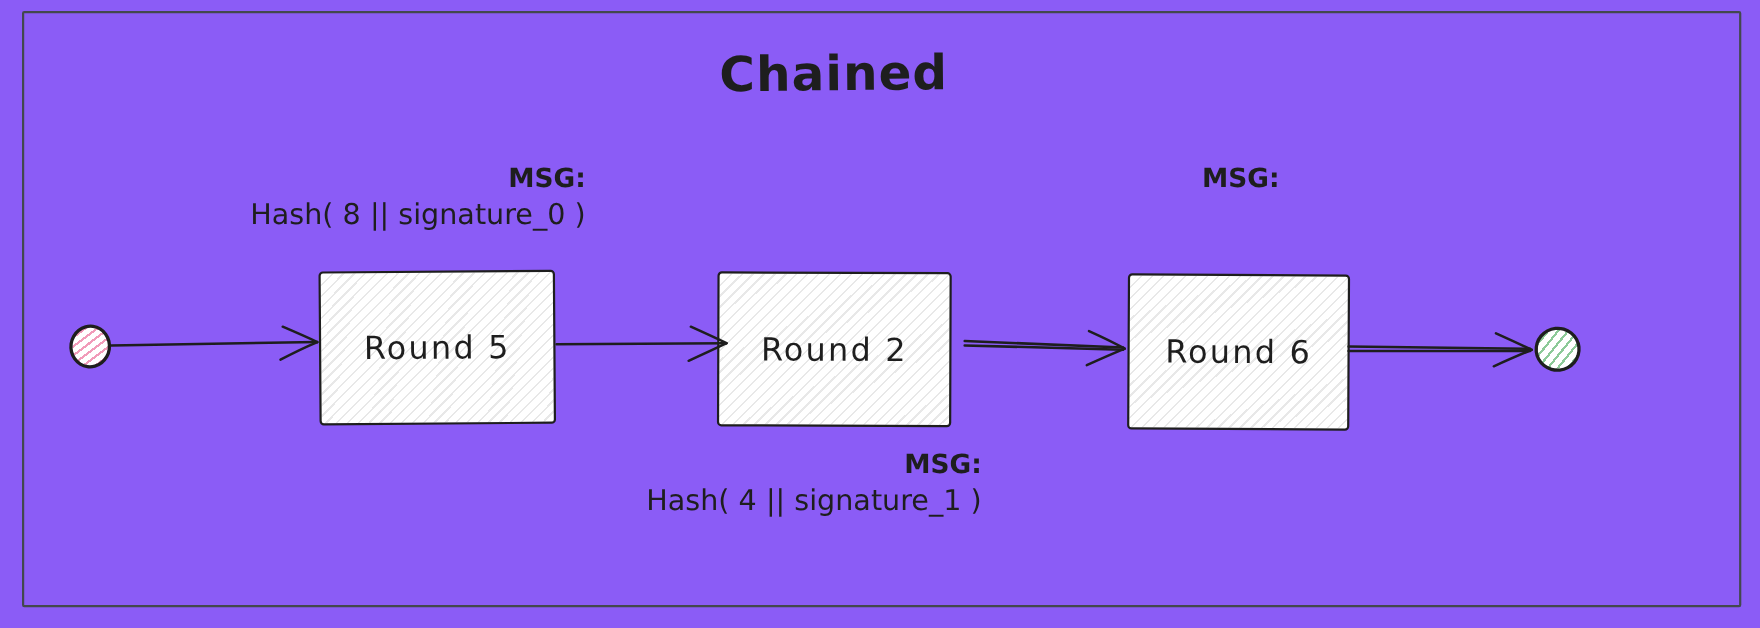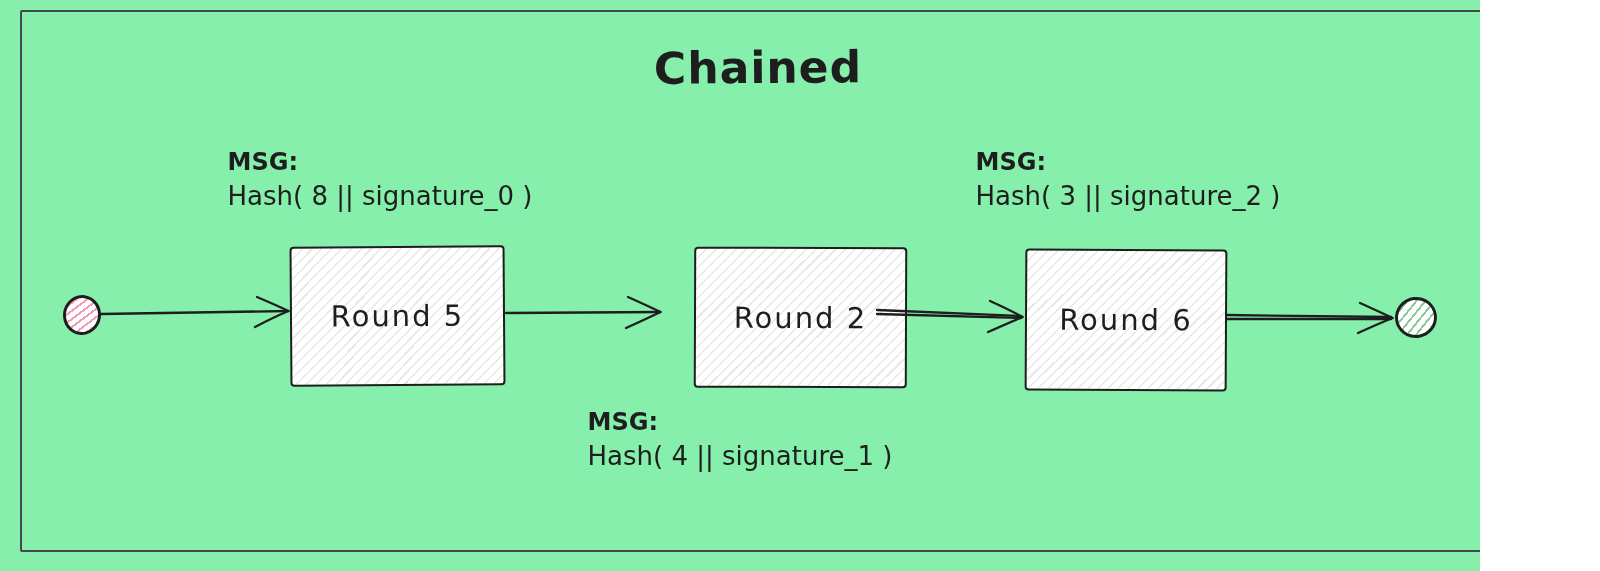--- a/index.html
+++ b/index.html
@@ -1,55 +1,55 @@
 <!DOCTYPE html>
 <html><head>
 <meta charset="utf-8">
 <style>
   html, body { margin: 0; padding: 0; background: #ffffff; }
   body {
     width: 1600px; height: 571px;
     font-family: "DejaVu Sans", sans-serif;
     color: #1e1e1e;
   }
-  .canvas { position: relative; width: 1480px; height: 571px; overflow: hidden; background: #86efac; }
+  .canvas { position: relative; width: 1600px; height: 571px; overflow: hidden; background: #8b5cf6; }
 
   .frame {
     position: absolute; left: 20px; top: 10px;
     width: 1559px; height: 538px;
     border: 2px solid #43484e; border-radius: 2px;
   }
 
   .title {
     position: absolute; left: 758px; top: 42px;
     transform: translateX(-50%) rotate(-0.5deg);
     font-size: 44px; font-weight: bold; letter-spacing: 1px;
     margin: 0; white-space: nowrap;
   }
 
-  .msg { position: absolute; text-align: left; transform: translateX(-50%); }
+  .msg { position: absolute; text-align: right; transform: translateX(-50%); }
   .msg-heading { font-size: 24px; font-weight: bold; }
   .msg-text { font-size: 26px; margin-top: 5px; white-space: nowrap; }
   .msg1 { left: 380px; top: 148px; }
   .msg2 { left: 740px; top: 408px; }
   .msg3 { left: 1128px; top: 148px; }
 
   .box {
     position: absolute;
     border: 2.5px solid #1e1e1e; border-radius: 4px;
     background:
       repeating-linear-gradient(135deg,
         rgba(30,30,30,0.10) 0px, rgba(30,30,30,0.10) 1.5px,
         transparent 1.5px, transparent 7px),
       #ffffff;
     display: flex; align-items: center; justify-content: center;
     font-size: 29px; letter-spacing: 2px; white-space: nowrap;
   }
   .box1 { left: 290px; top: 246px; width: 211px; height: 136px; transform: rotate(-0.4deg); }
-  .box2 { left: 694px; top: 247px; width: 209px; height: 137px; transform: rotate(0.2deg); }
+  .box2 { left: 652px; top: 247px; width: 209px; height: 137px; transform: rotate(0.2deg); }
   .box3 { left: 1025px; top: 249px; width: 198px; height: 138px; transform: rotate(0.3deg); }
 
   .node { position: absolute; border: 3px solid #1e1e1e; border-radius: 50%; box-sizing: border-box; }
   .node-start {
     left: 63px; top: 295px; width: 38px; height: 40px;
     transform: rotate(8deg);
     background:
       repeating-linear-gradient(135deg,
         rgba(230,73,128,0.55) 0px, rgba(230,73,128,0.55) 2px,
         transparent 2px, transparent 6.5px),
@@ -82,21 +82,20 @@
     <div class="msg-text">Hash( 8 || signature_0 )</div>
   </div>
 
   <div class="msg msg2">
     <div class="msg-heading">MSG:</div>
     <div class="msg-text">Hash( 4 || signature_1 )</div>
   </div>
 
   <div class="msg msg3">
     <div class="msg-heading">MSG:</div>
-    <div class="msg-text">Hash( 3 || signature_2 )</div>
   </div>
 
   <div class="node node-start"></div>
 
   <div class="box box1">
     <span>Round 5</span>
   </div>
 
   <div class="box box2">
     <span>Round 2</span>

